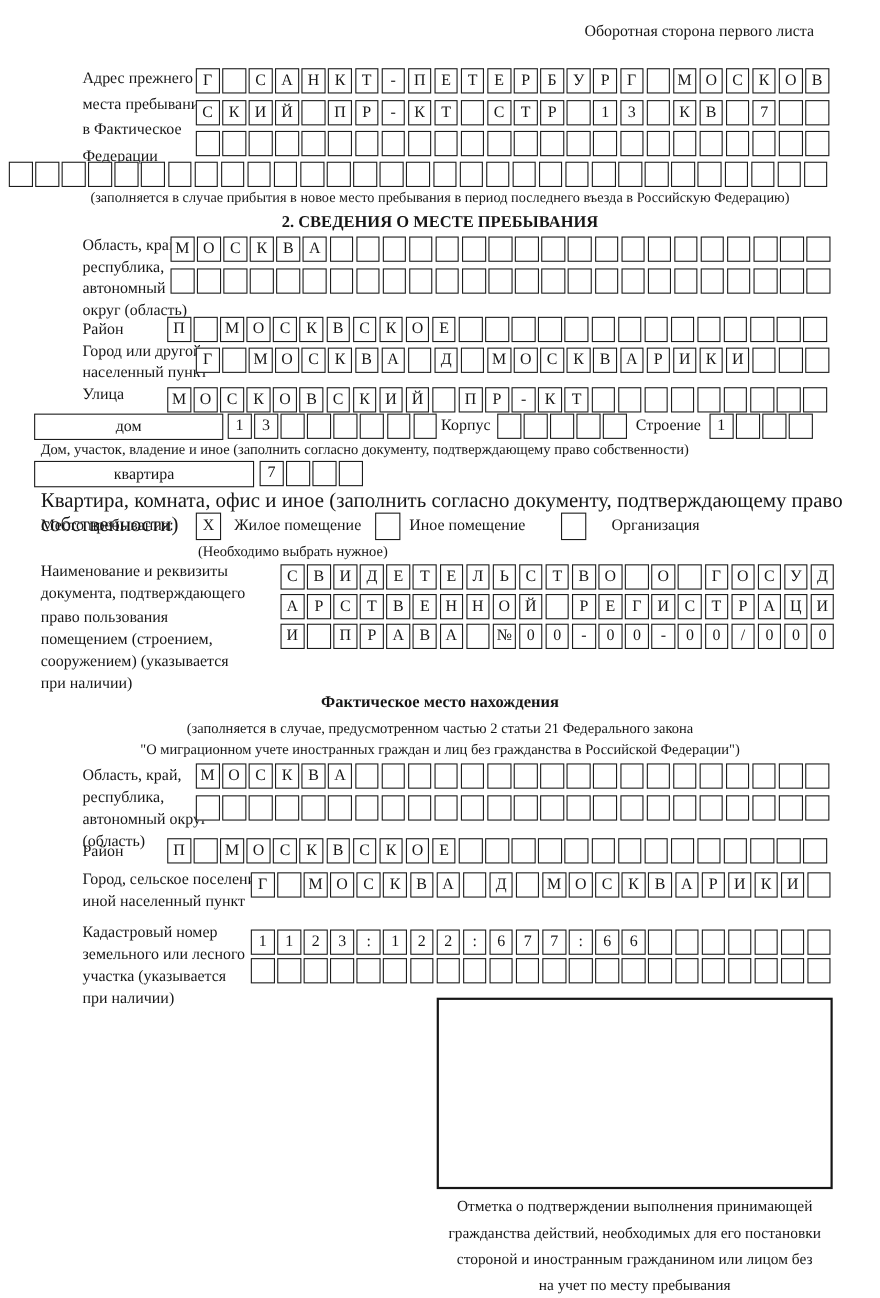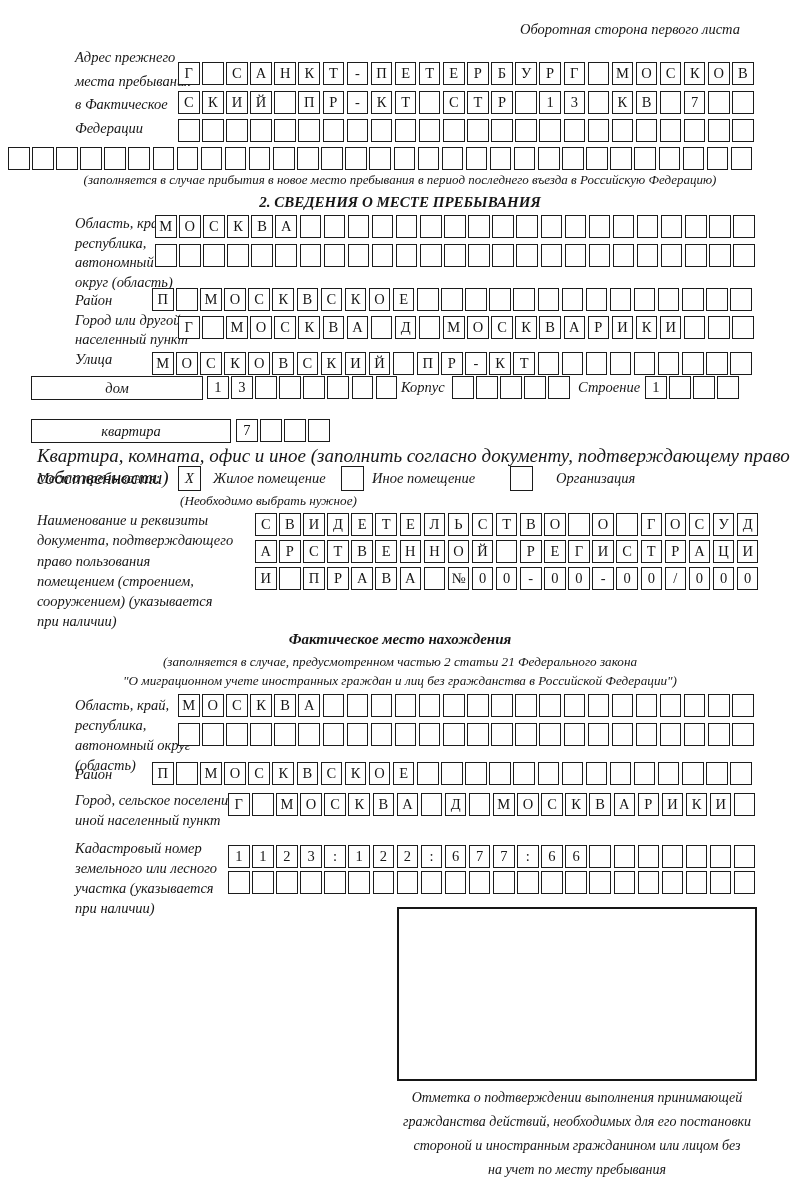--- a/index.html
+++ b/index.html
@@ -1,20 +1,20 @@
 <!DOCTYPE html>
 <html><head>
 <meta charset="utf-8">
 <style>
   html,body{margin:0;padding:0;background:#fff;}
   .page{
     position:relative; width:800px; height:1180px; background:#ffffff;
     font-family:"Liberation Serif", serif; color:#161616; overflow:hidden;
   }
-  .abs{position:absolute;font-style:italic;}
+  .abs{position:absolute;}
   .lbl{font-size:14.5px; line-height:19.5px; color:#161616;}
   .tline{white-space:nowrap;}
   .row{position:absolute; display:flex; gap:2.6px;}
   .cell{
     width:21.5px; height:22.5px; box-sizing:border-box;
     border:1.6px solid #1c1c1c; display:flex; align-items:center; justify-content:center;
     font-size:14.5px; line-height:1; background:#fff;
   }
   .widebox{
     box-sizing:border-box; border:1.8px solid #1c1c1c; height:24px;
@@ -29,21 +29,21 @@
   .title{font-size:15px; font-weight:bold;}
   .stamp-box{box-sizing:border-box; border:2px solid #161616; background:#fff;}
 </style>
 </head>
 <body>
 
 <div class="page">
 
   <div class="abs lbl" style="top:20px; right:60px; font-size:14.5px;">Оборотная сторона первого листа</div>
 
-  <div class="abs lbl" style="left:75px; top:46px; line-height:23.5px;">
+  <div class="abs lbl" style="left:75px; top:60px; line-height:23.5px;">
       <div class="tline">Адрес прежнего</div>
       <div class="tline">места пребывания</div>
       <div class="tline">в Фактическое</div>
       <div class="tline">Федерации</div>
     </div>
   <div class="row" style="left:178px; top:62px;">
       <div class="cell">Г</div>
       <div class="cell"></div>
       <div class="cell">С</div>
       <div class="cell">А</div>
@@ -326,20 +326,21 @@
       <div class="cell"></div>
       <div class="cell"></div>
     </div>
   <div class="abs lbl" style="left:578px; top:378px;">Строение</div>
   <div class="row" style="left:645px; top:376px;">
       <div class="cell">1</div>
       <div class="cell"></div>
       <div class="cell"></div>
       <div class="cell"></div>
     </div>
+  <div class="abs note" style="left:37px; top:401px; font-size:13.2px;">Дом, участок, владение и иное (заполнить согласно документу, подтверждающему право собственности)</div>
 
   <div class="abs widebox" style="left:31px; top:419px; width:200px;">квартира</div>
   <div class="row" style="left:236px; top:419px;">
       <div class="cell">7</div>
       <div class="cell"></div>
       <div class="cell"></div>
       <div class="cell"></div>
     </div>
   <div class="abs note" style="left:37px; top:445px; font-size:19px;">Квартира, комната, офис и иное (заполнить согласно документу, подтверждающему право собственности)</div>
 

